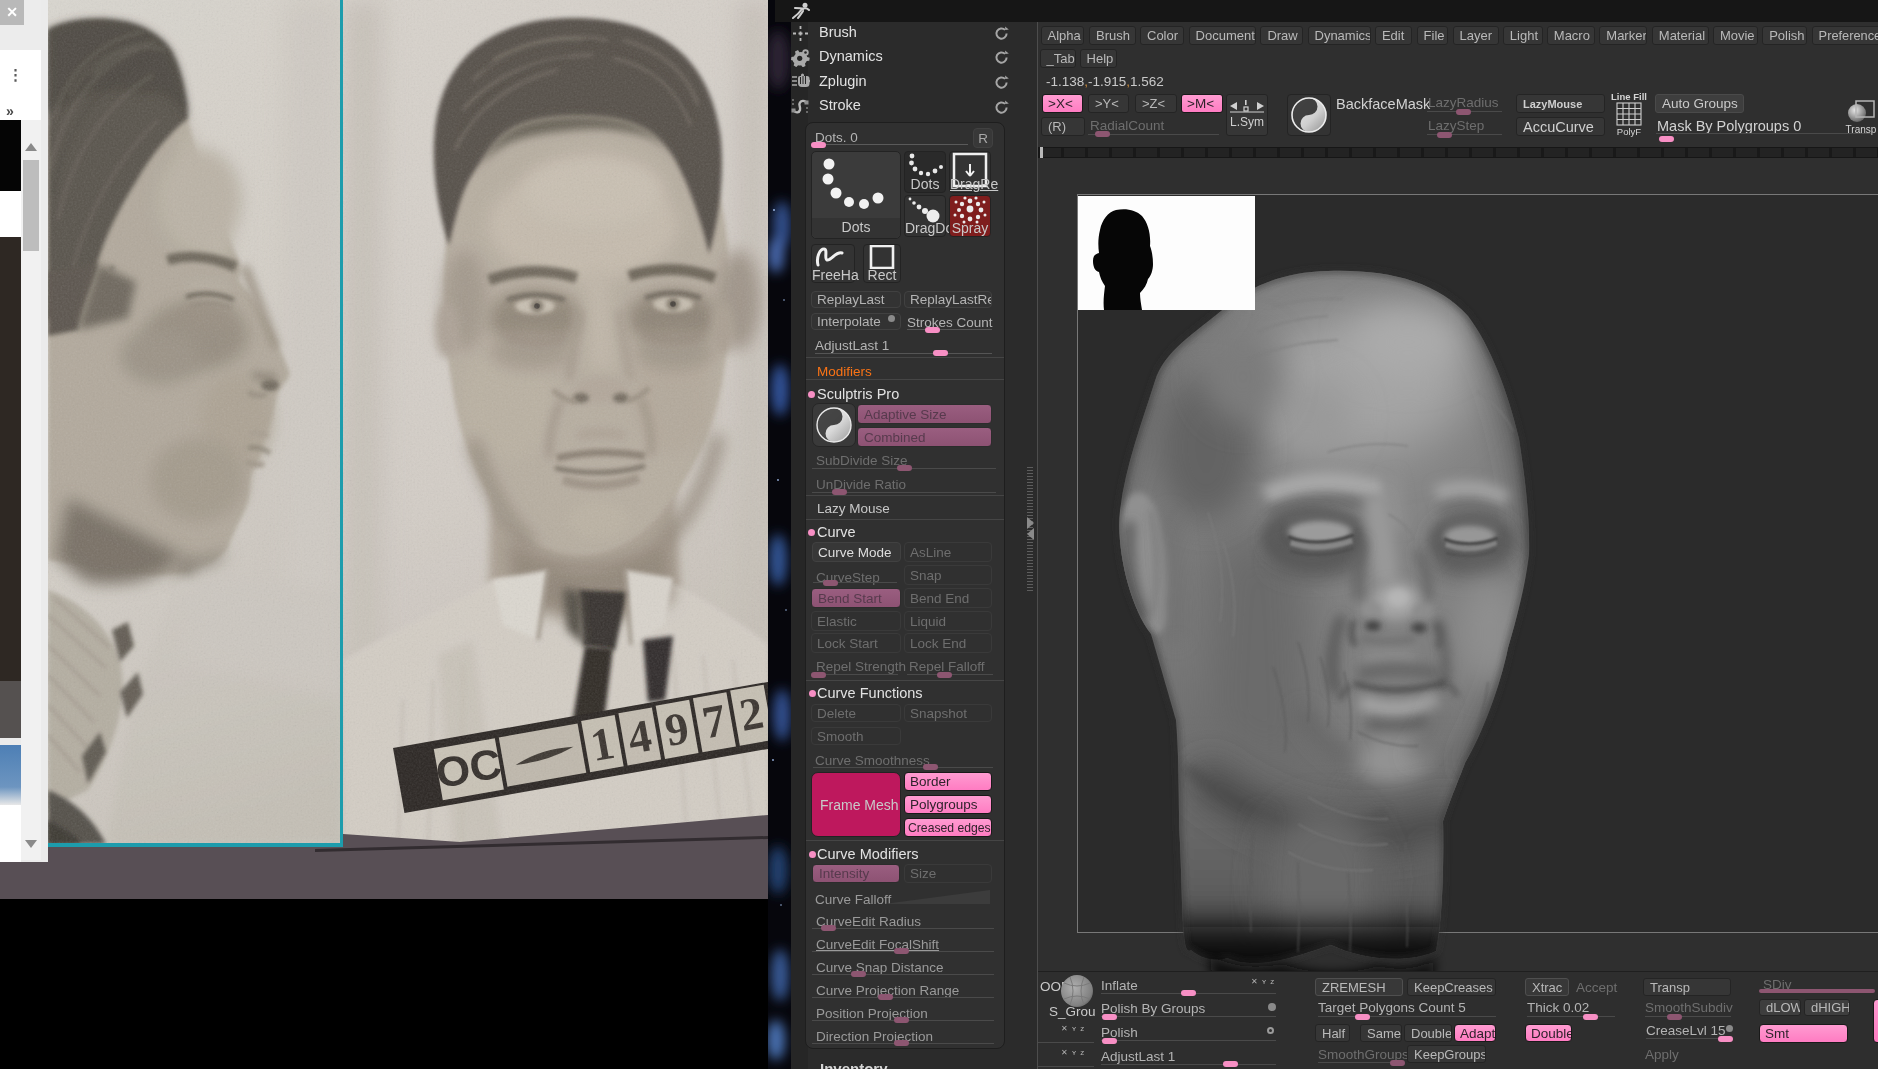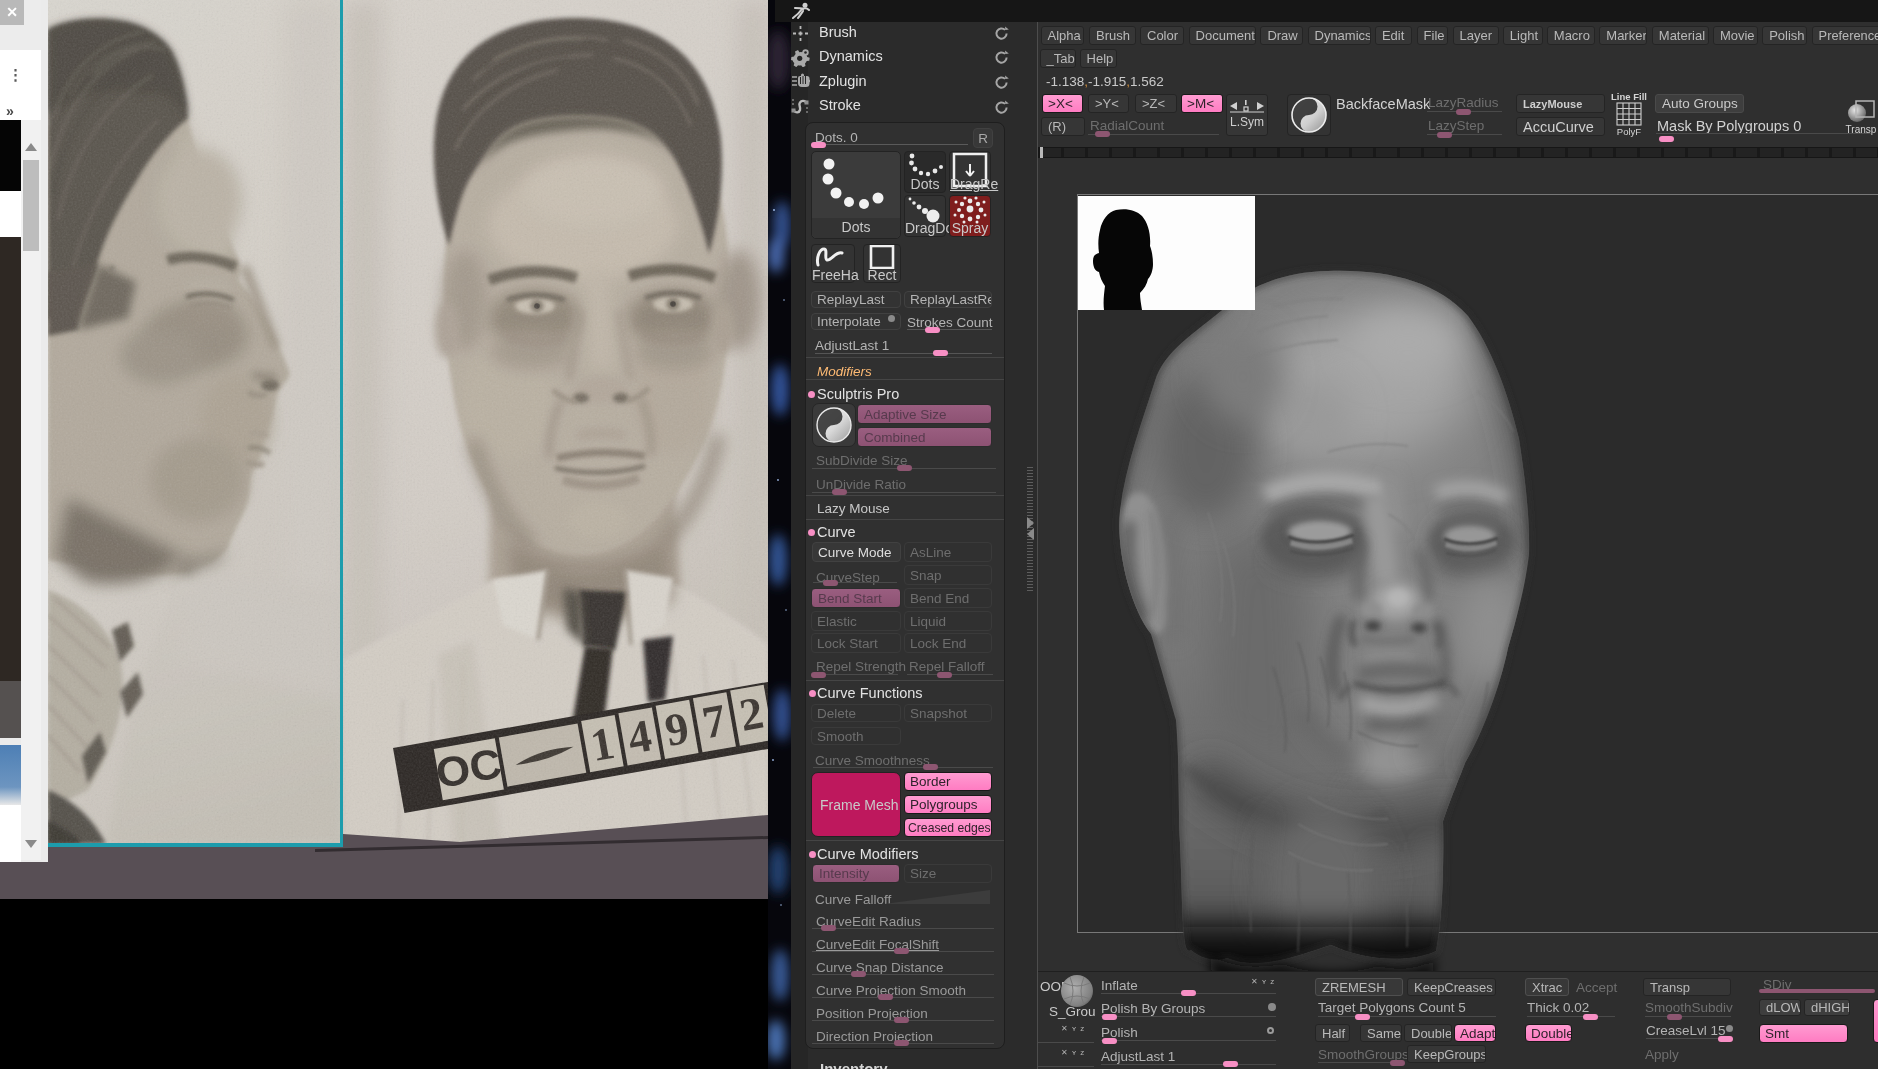--- a/index.html
+++ b/index.html
@@ -516,21 +516,21 @@
     <div class="flatbtn" style="left:98px; top:168px; width:88px; height:17px;">ReplayLastRel</div>
     <div class="flatbtn" style="left:5px; top:190px; width:90px; height:17px;">Interpolate</div>
     <div class="abs" style="left:82px; top:192px; width:7px; height:7px; border-radius:50%; background:#8a8a8a;"></div>
     <div class="lbl" style="left:101px; top:192px;">Strokes Count</div>
     <div class="sline" style="left:101px; top:206px; width:85px;"></div>
     <div class="nub" style="left:119px; top:204px;"></div>
     <div class="lbl" style="left:9px; top:215px;">AdjustLast 1</div>
     <div class="sline" style="left:9px; top:230px; width:177px;"></div>
     <div class="nub" style="left:127px; top:227px;"></div>
     <div class="divline" style="left:0; top:234px; width:198px;"></div>
-    <div class="lbl" style="left:11px; top:241px; color:#fdba74;font-style:italic;">Modifiers</div>
+    <div class="lbl" style="left:11px; top:241px; color:#f97316;">Modifiers</div>
     <div class="divline" style="left:0; top:256px; width:198px;"></div>
     <div class="bullet" style="left:2px; top:268px;"></div>
     <div class="hdr" style="left:11px; top:263px;">Sculptris Pro</div>
 
     <div class="abs" style="left:6px; top:280px; width:44px; height:44px; background:#3a3a3a; border:1px solid #262626; border-radius:7px;">
       <svg width="42" height="42" viewBox="0 0 42 42">
         <defs>
             <linearGradient id="sg" x1="0" y1="0" x2="1" y2="1">
               <stop offset="0" stop-color="#fafafa"></stop>
               <stop offset="0.55" stop-color="#d8d8d8"></stop>
@@ -597,21 +597,21 @@
       </svg>
     <div class="ghlbl" style="left:10px; top:791px; color:#9a9a9a;">CurveEdit Radius</div>
     <div class="sline" style="left:6px; top:805px; width:182px; background:#4a4a4a;"></div>
     <div class="mnub" style="left:15px; top:802px;"></div>
     <div class="ghlbl" style="left:10px; top:814px; color:#9a9a9a;text-decoration:underline;">CurveEdit FocalShift</div>
     <div class="sline" style="left:6px; top:828px; width:182px; background:#4a4a4a;"></div>
     <div class="mnub" style="left:88px; top:825px;"></div>
     <div class="ghlbl" style="left:10px; top:837px; color:#9a9a9a;">Curve Snap Distance</div>
     <div class="sline" style="left:6px; top:851px; width:182px; background:#4a4a4a;"></div>
     <div class="mnub" style="left:45px; top:848px;"></div>
-    <div class="ghlbl" style="left:10px; top:860px; color:#9a9a9a;">Curve Projection Smooth</div>
+    <div class="ghlbl" style="left:10px; top:860px; color:#9a9a9a;">Curve Projection Range</div>
     <div class="sline" style="left:6px; top:874px; width:182px; background:#4a4a4a;"></div>
     <div class="mnub" style="left:72px; top:871px;"></div>
     <div class="ghlbl" style="left:10px; top:883px; color:#9a9a9a;">Position Projection</div>
     <div class="sline" style="left:6px; top:897px; width:182px; background:#4a4a4a;"></div>
     <div class="mnub" style="left:88px; top:894px;"></div>
     <div class="ghlbl" style="left:10px; top:906px; color:#9a9a9a;">Direction Projection</div>
     <div class="sline" style="left:6px; top:920px; width:182px; background:#4a4a4a;"></div>
     <div class="mnub" style="left:88px; top:917px;"></div>
   </div>
 

